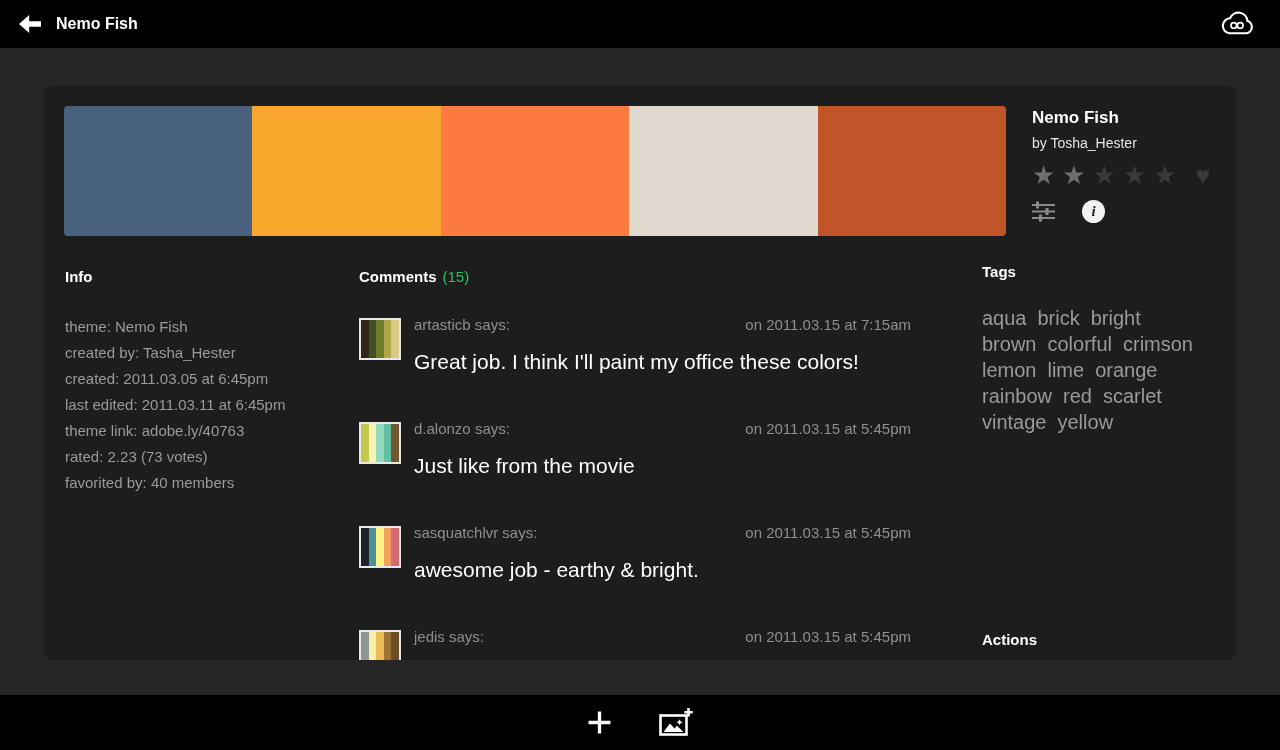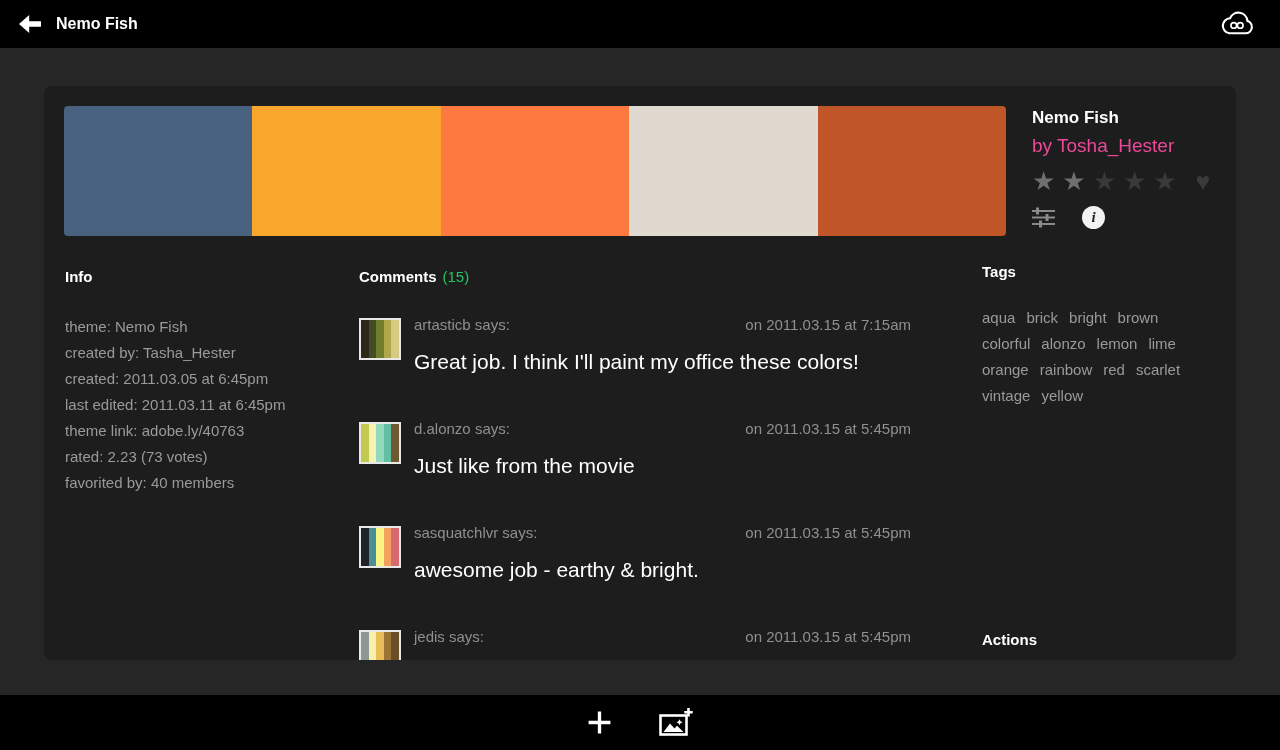--- a/index.html
+++ b/index.html
@@ -36,21 +36,21 @@
   
   .palette {
     position:absolute; left:20px; top:20px; width:942px; height:130px;
     display:flex; border-radius:4px; overflow:hidden;
   }
   .swatch { flex:1 1 0; height:100%; }
 
   
   .theme-head { position:absolute; left:988px; top:22px; width:200px; }
   .theme-title { margin:0; color:#fff; font-size:17px; font-weight:bold; }
-  .theme-byline { margin-top:7px; color:#ec4899; font-size:19px; }
+  .theme-byline { margin-top:7px; color:#e5e5e5; font-size:14px; }
   .stars-row { margin-top:10px; display:flex; align-items:center; }
   .star { font-size:26px; line-height:28px; color:#393939; margin-right:7px; cursor:pointer; }
   .star.filled { color:#6f6f6f; }
   .heart { font-size:25px; line-height:28px; color:#3a3a3a; margin-left:12px; cursor:pointer; }
   .tools { margin-top:11px; display:flex; align-items:center; gap:26px; }
   .tool-btn { background:none; border:none; padding:0; cursor:pointer; display:flex; align-items:center; }
   .info-circle {
     width:23px; height:23px; border-radius:50%; background:#f2f2f2;
     color:#222; font-family:"Liberation Serif", serif; font-style:italic; font-weight:bold;
     font-size:15px; display:flex; align-items:center; justify-content:center;
@@ -71,21 +71,21 @@
     position:absolute; left:0; top:2px; width:42px; height:42px;
     border:2px solid #e8e8e8; display:flex; cursor:pointer;
   }
   .comment-avatar .stripe { flex:1 1 0; }
   .comment-user { position:absolute; left:55px; top:0; color:#8f8f8f; font-size:15px; cursor:pointer; }
   .comment-time { position:absolute; right:0; top:0; color:#8f8f8f; font-size:15px; }
   .comment-text { position:absolute; left:55px; top:34px; color:#fff; font-size:21px; }
 
   .tags-col { position:absolute; left:938px; top:177px; width:216px; }
   .tag-list { margin-top:29px; display:flex; flex-wrap:wrap; column-gap:11px; row-gap:8px; }
-  .tag { color:#9a9a9a; font-size:15px; line-height:18px; cursor:pointer; }
+  .tag { color:#9a9a9a; font-size:20px; line-height:18px; cursor:pointer; }
   .actions-head { position:absolute; left:0; top:368px; }
 </style>
 </head>
 <body>
 
 <header class="topbar">
   <button class="back-btn">
     <svg width="24" height="20" viewBox="0 0 24 20">
       <path d="M23 7.2H11.2V1L1 10l10.2 9v-6.2H23z" fill="#fff"></path>
     </svg>
@@ -212,21 +212,21 @@
   </section>
 
   <section class="col tags-col">
     <h3>Tags</h3>
     <div class="tag-list" id="tag-list">
         <span class="tag">aqua</span>
         <span class="tag">brick</span>
         <span class="tag">bright</span>
         <span class="tag">brown</span>
         <span class="tag">colorful</span>
-        <span class="tag">alonzo</span>
+        <span class="tag">crimson</span>
         <span class="tag">lemon</span>
         <span class="tag">lime</span>
         <span class="tag">orange</span>
         <span class="tag">rainbow</span>
         <span class="tag">red</span>
         <span class="tag">scarlet</span>
         <span class="tag">vintage</span>
         <span class="tag">yellow</span>
       </div>
 

